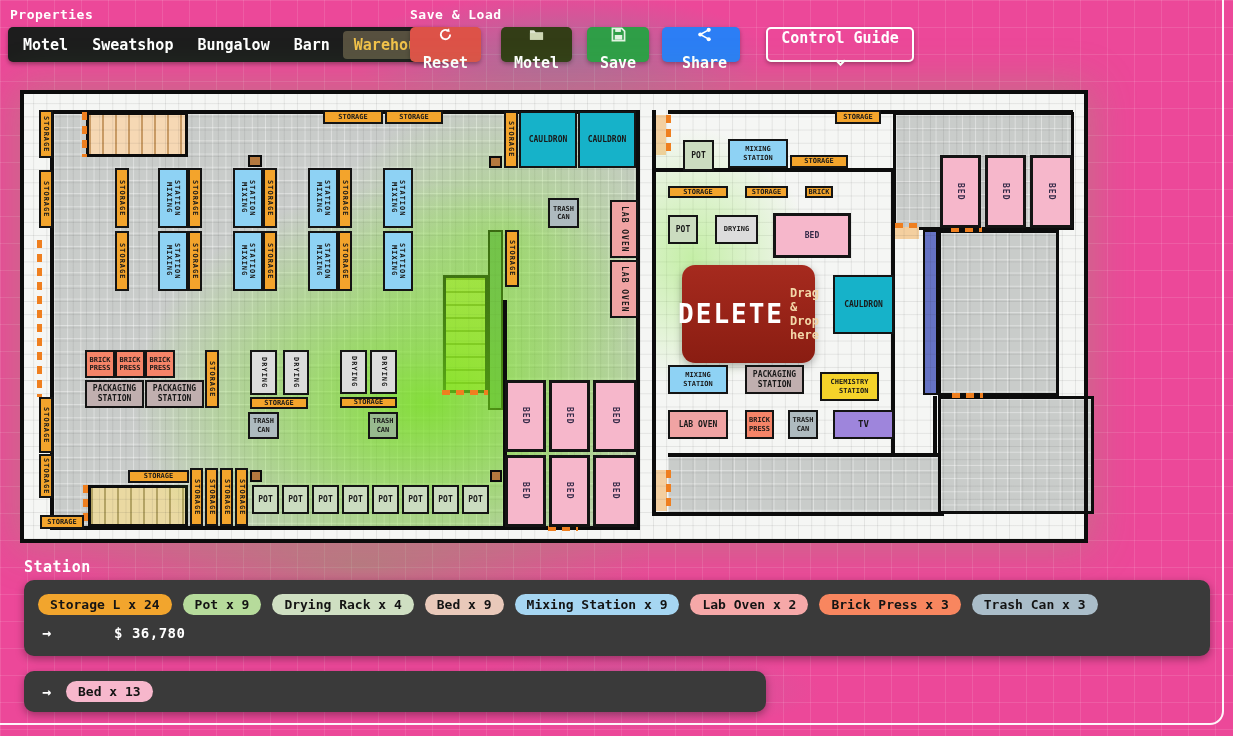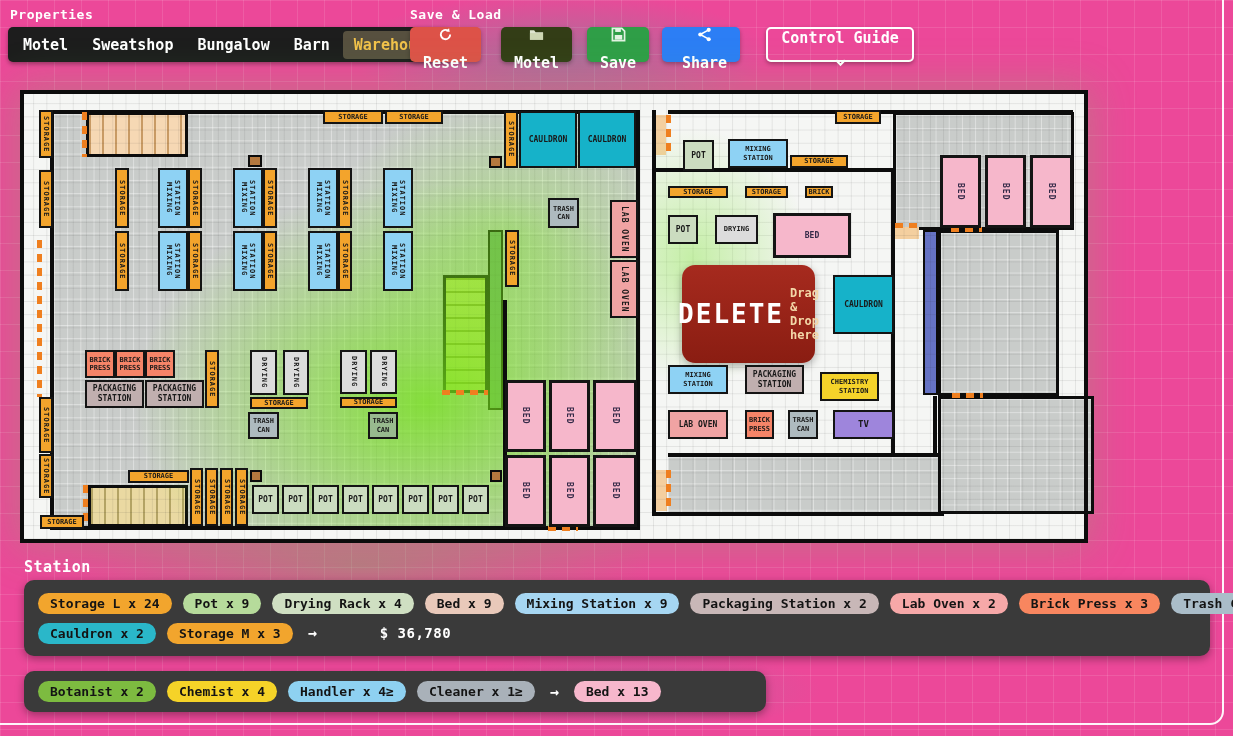--- a/index.html
+++ b/index.html
@@ -495,42 +495,31 @@
 
   <div class="sec-label" style="left:24px;top:558px;font-size:15px;">Station</div>
 
   <div class="panel" id="panel-items">
     <div class="badge-row" id="srow1">
         <span class="badge" style="background: rgb(242, 165, 45);">Storage L x 24</span>
         <span class="badge" style="background: rgb(182, 219, 155);">Pot x 9</span>
         <span class="badge" style="background: rgb(207, 223, 194);">Drying Rack x 4</span>
         <span class="badge" style="background: rgb(233, 201, 186);">Bed x 9</span>
         <span class="badge" style="background: rgb(166, 214, 242);">Mixing Station x 9</span>
-        <span class="badge" style="background: rgb(200, 183, 183);">Packaging Station x 2</span>
         <span class="badge" style="background: rgb(246, 168, 168);">Lab Oven x 2</span>
         <span class="badge" style="background: rgb(248, 134, 95);">Brick Press x 3</span>
         <span class="badge" style="background: rgb(170, 189, 201);">Trash Can x 3</span>
       </div>
     <div class="badge-row">
-      <span class="badge-set" id="srow2">
-          <span class="badge" style="background: rgb(42, 183, 201);">Cauldron x 2</span>
-          <span class="badge" style="background: rgb(242, 165, 45);">Storage M x 3</span>
-        </span>
       <span class="arrow">→</span>
       <span class="money">$ 36,780</span>
     </div>
   </div>
 
   <div class="panel" id="panel-staff">
     <div class="badge-row">
-      <span class="badge-set" id="staffrow">
-          <span class="badge" style="background: rgb(125, 187, 64);">Botanist x 2</span>
-          <span class="badge" style="background: rgb(245, 211, 40);">Chemist x 4</span>
-          <span class="badge" style="background: rgb(142, 209, 241);">Handler x 4≥</span>
-          <span class="badge" style="background: rgb(169, 177, 185);">Cleaner x 1≥</span>
-        </span>
       <span class="arrow">→</span>
       <span class="badge-set" id="staffbed">
           <span class="badge" style="background: rgb(247, 183, 204);">Bed x 13</span>
         </span>
     </div>
   </div>
 </div>
 
 </body></html>

